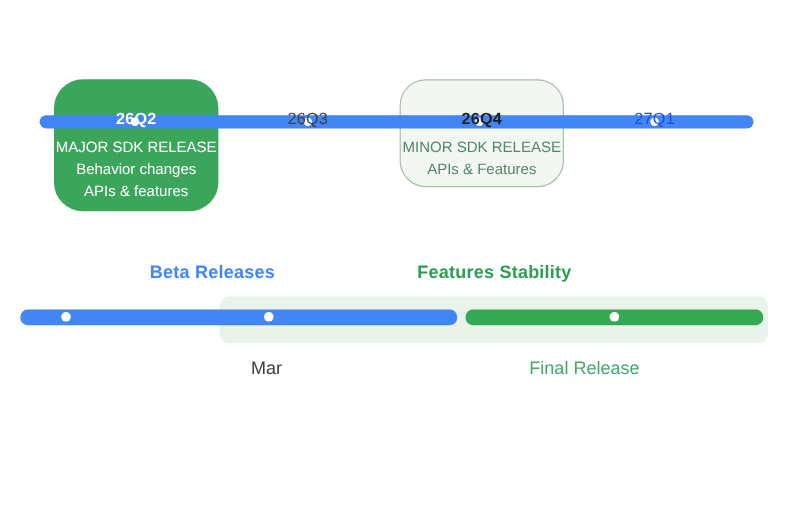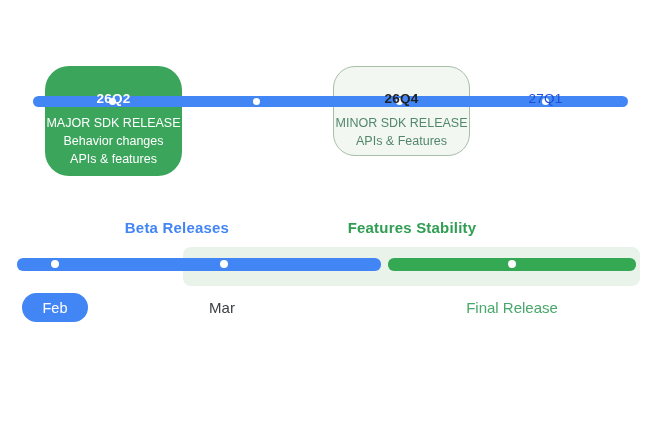--- a/index.html
+++ b/index.html
@@ -72,37 +72,38 @@
   .feb-pill{
     position:absolute;left:22px;top:293px;width:66px;height:29px;
     background:#4285F4;border-radius:15px;color:#ffffff;
     display:flex;align-items:center;justify-content:center;
     font-size:14.5px;font-weight:500;z-index:2;
   }
   .month-label{
     position:absolute;top:299px;font-size:15px;text-align:center;z-index:2;
   }
   .month-label.mar{left:182px;width:80px;color:#3C4043;}
-  .month-label.final{left:437px;width:150px;color:#47A768;}
+  .month-label.final{left:412px;width:150px;color:#47A768;}
 </style>
 </head>
 <body>
 
 <div class="canvas">
 
   <div class="major-box"></div>
   <div class="minor-box"></div>
   <div class="top-bar"></div>
 
   <div class="dot d1"></div>
   <div class="dot d2"></div>
   <div class="dot d3"></div>
   <div class="dot d4"></div>
 
   <div class="q-label q-major">26Q2</div>
+  <div class="q-label q-tick1">26Q3</div>
   <div class="q-label q-minor">26Q4</div>
   <div class="q-label q-tick2">27Q1</div>
 
   <div class="card-text major">
     <div>MAJOR SDK RELEASE</div>
     <div>Behavior changes</div>
     <div>APIs &amp; features</div>
   </div>
 
   <div class="card-text minor">
@@ -114,17 +115,16 @@
   <div class="phase-label stability">Features Stability</div>
 
   <div class="pale-band"></div>
   <div class="beta-bar"></div>
   <div class="stability-bar"></div>
 
   <div class="bdot b1"></div>
   <div class="bdot b2"></div>
   <div class="bdot b3"></div>
 
-  <div class="feb-pill">Feb</div>
   <div class="month-label mar">Mar</div>
   <div class="month-label final">Final Release</div>
 
 </div>
 
 </body></html>

